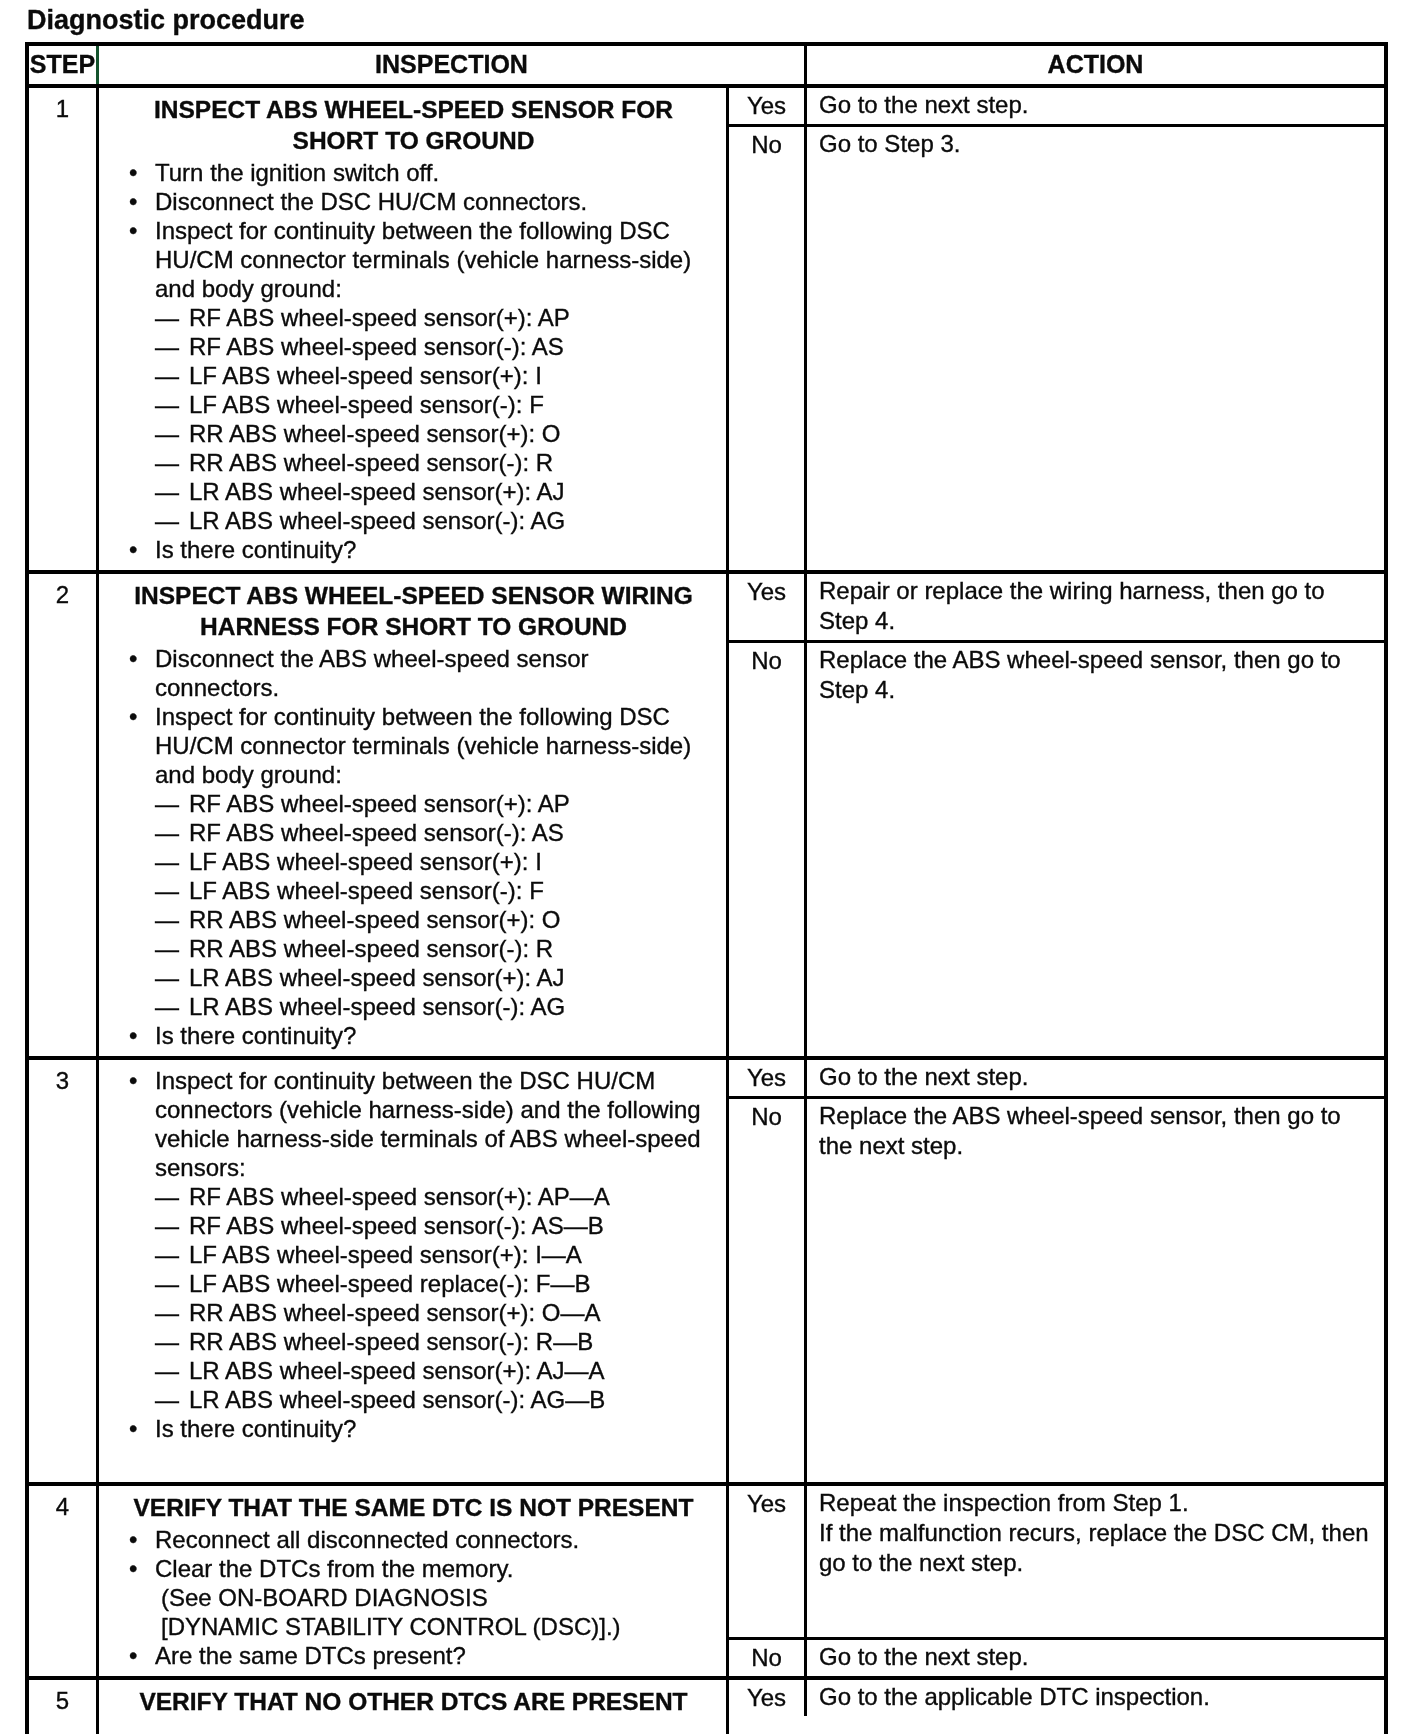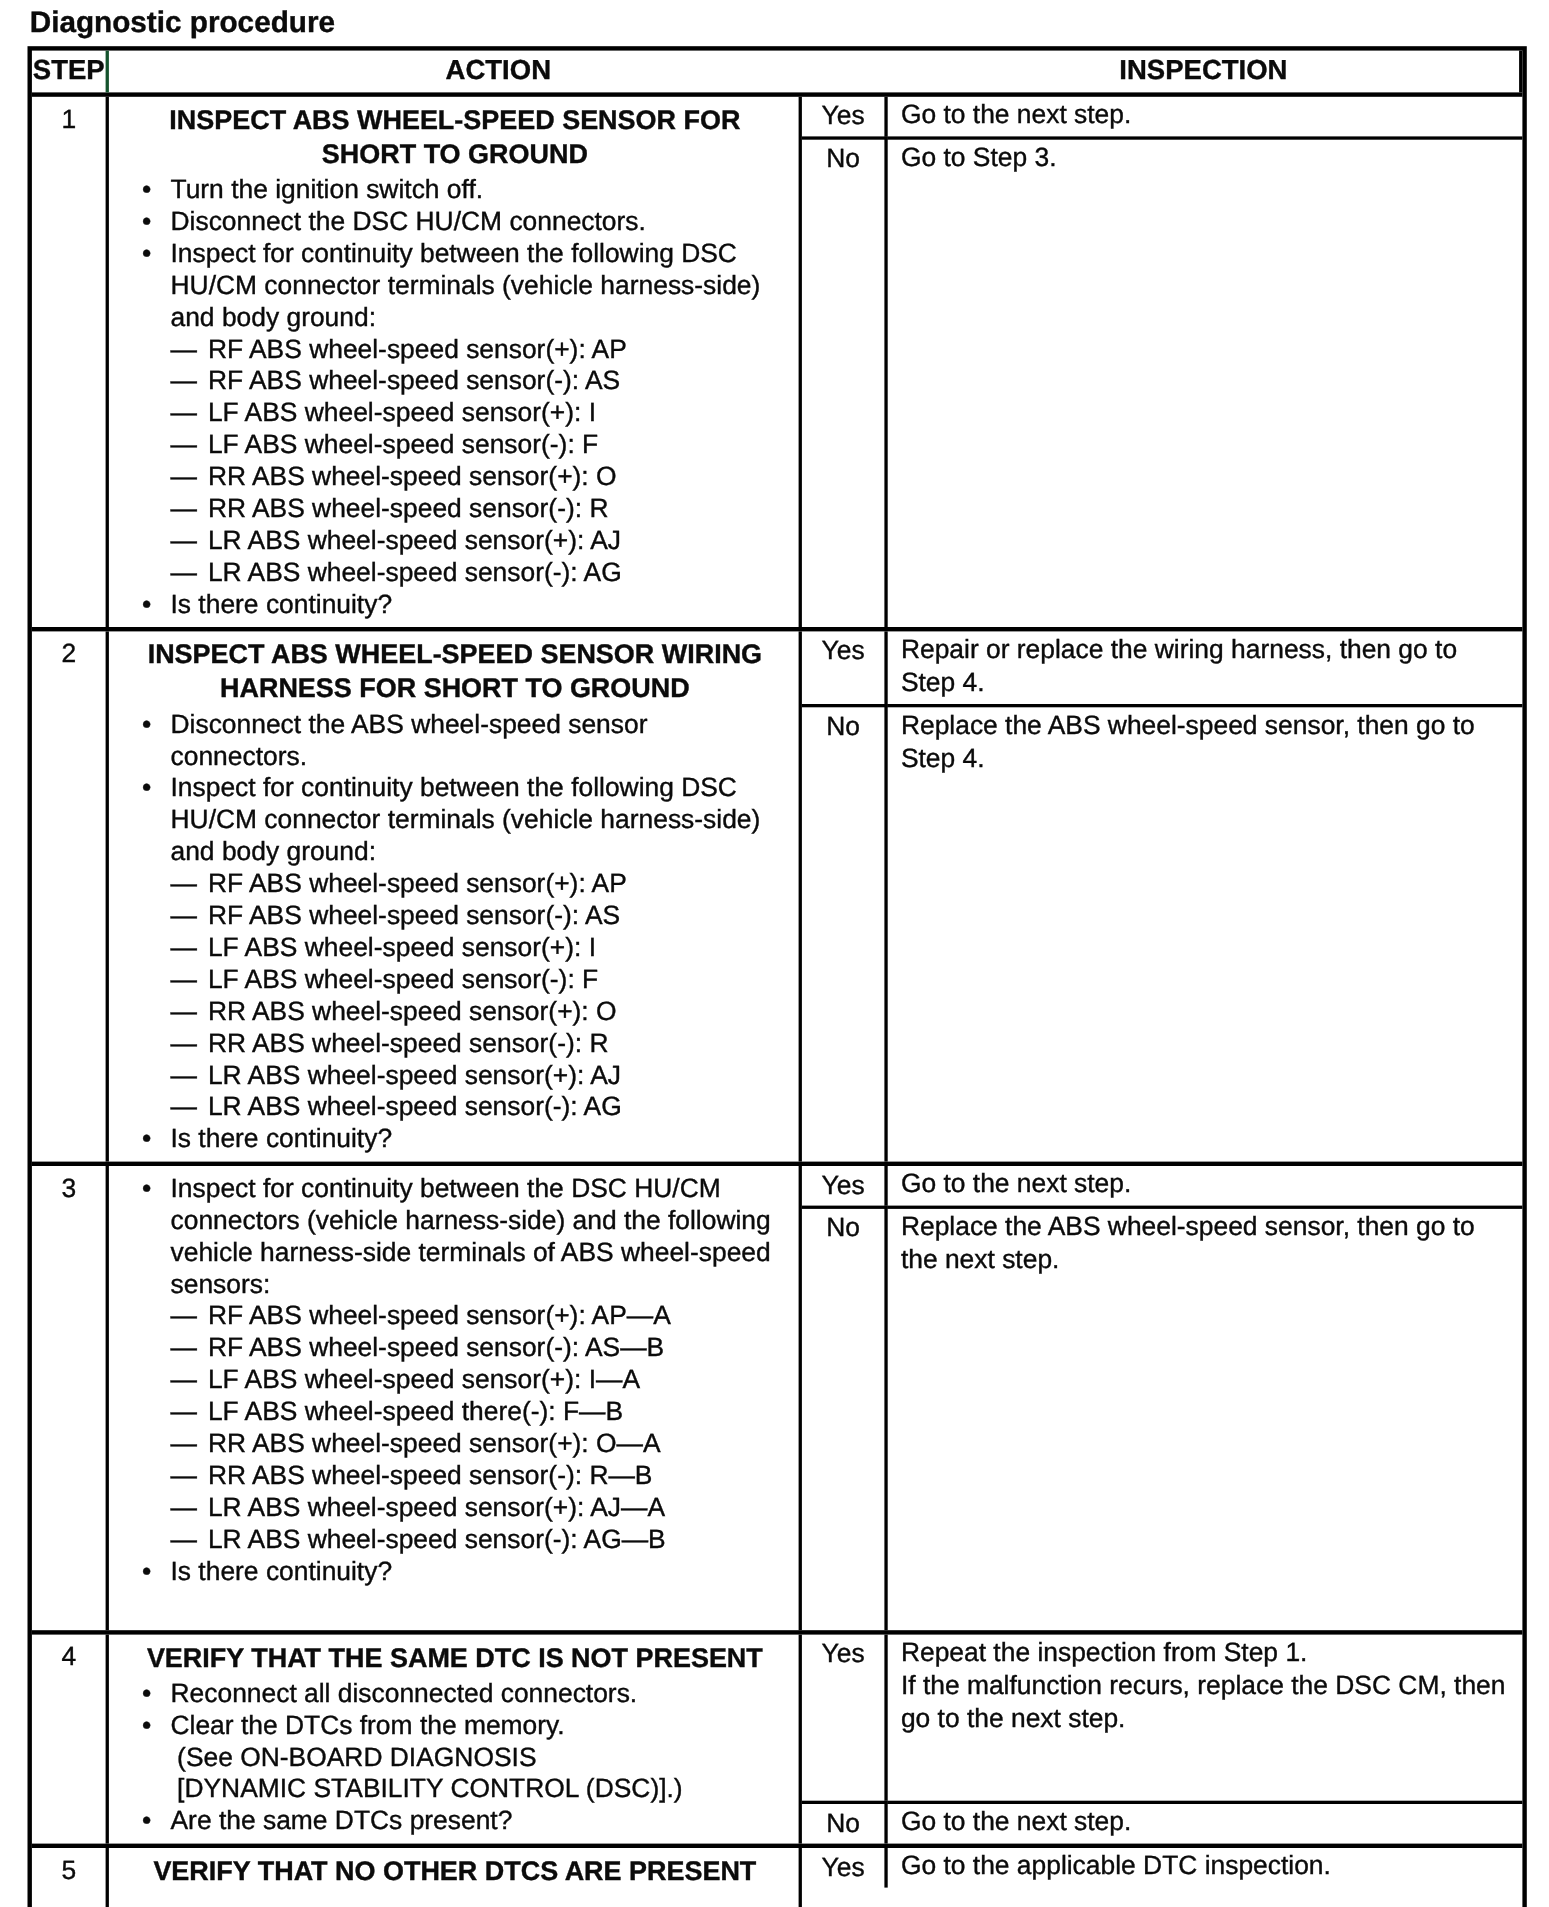--- a/index.html
+++ b/index.html
@@ -110,22 +110,22 @@
 </style>
 </head>
 <body>
 
 <div class="page">
   <h1 class="title">Diagnostic procedure</h1>
 
   <div class="dtable">
     <div class="header-row">
       <div class="hcell h-step">STEP</div>
+      <div class="hcell h-insp">INSPECTION</div>
       <div class="hcell h-action">ACTION</div>
-      <div class="hcell h-insp">INSPECTION</div>
     </div>
     <div class="steps">
   <div class="step-row">
     <div class="c-step step-num">1</div>
     <div class="c-insp">
       <div class="insp-title">INSPECT ABS WHEEL-SPEED SENSOR FOR SHORT TO GROUND</div>
       <div class="bullets">
               <div class="bullet">
                 <span class="bullet-glyph">•</span>
                 <span class="bullet-text">Turn the ignition switch off.</span>
@@ -262,21 +262,21 @@
               <div class="subitem">
                 <span class="subitem-dash">—</span>
                 <span class="subitem-text">RF ABS wheel-speed sensor(-): AS—B</span>
               </div>
               <div class="subitem">
                 <span class="subitem-dash">—</span>
                 <span class="subitem-text">LF ABS wheel-speed sensor(+): I—A</span>
               </div>
               <div class="subitem">
                 <span class="subitem-dash">—</span>
-                <span class="subitem-text">LF ABS wheel-speed there(-): F—B</span>
+                <span class="subitem-text">LF ABS wheel-speed replace(-): F—B</span>
               </div>
               <div class="subitem">
                 <span class="subitem-dash">—</span>
                 <span class="subitem-text">RR ABS wheel-speed sensor(+): O—A</span>
               </div>
               <div class="subitem">
                 <span class="subitem-dash">—</span>
                 <span class="subitem-text">RR ABS wheel-speed sensor(-): R—B</span>
               </div>
               <div class="subitem">

